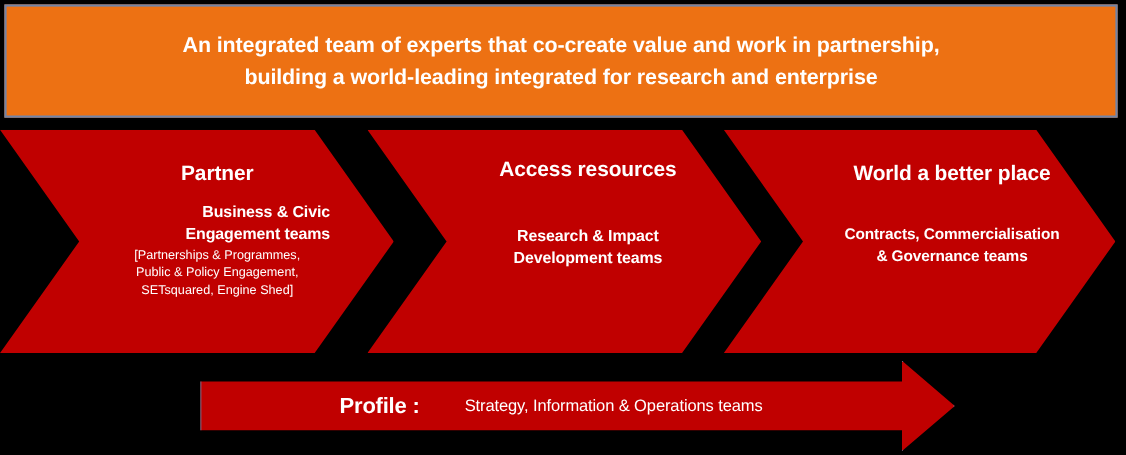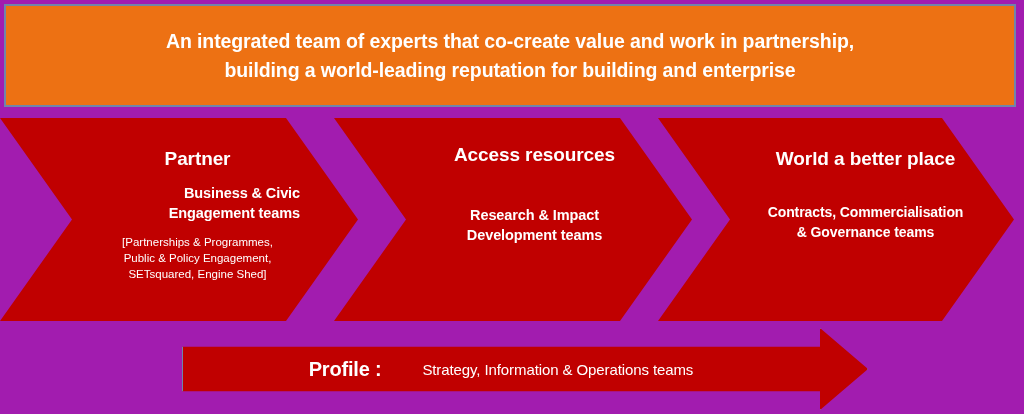--- a/index.html
+++ b/index.html
@@ -7,21 +7,21 @@
     padding: 0;
     background: #ffffff;
   }
   body {
     font-family: "Liberation Sans", sans-serif;
   }
   #canvas {
     position: relative;
     width: 1024px;
     height: 414px;
-    background: #a21caf;
+    background: #000000;
     overflow: hidden;
   }
 
   
   #banner {
     position: absolute;
     left: 4px;
     top: 4px;
     width: 1012px;
     height: 103px;
@@ -102,21 +102,20 @@
     line-height: 1.4;
     letter-spacing: -0.1px;
   }
   .p1 .chev-sub { margin-top: 12px; text-align: right; }
   .p2 .chev-sub { margin-top: 38px; }
   .p3 .chev-sub { margin-top: 32px; font-size: 14px; }
   .chev-detail {
     font-size: 11.5px;
     font-weight: normal;
     line-height: 1.42;
-    margin-top: 10px;
     width: 180px;
   }
 
   
   #profile-arrow {
     position: absolute;
     left: 182px;
     top: 328px;
     width: 686px;
     height: 82px;
@@ -155,21 +154,21 @@
   }
 </style>
 </head>
 <body>
 
 <div id="canvas">
 
   <div id="banner">
     <div id="banner-title">
       <span class="ln">An integrated team of experts that co-create value and work in partnership,</span>
-      <span class="ln">building a world-leading reputation for building and enterprise</span>
+      <span class="ln">building a world-leading integrated for research and enterprise</span>
     </div>
   </div>
 
   <div id="chevron-band">
 
     <div class="chev c1"></div>
     <div class="chev c2"></div>
     <div class="chev c3"></div>
 
     <div class="chev-content p1">

